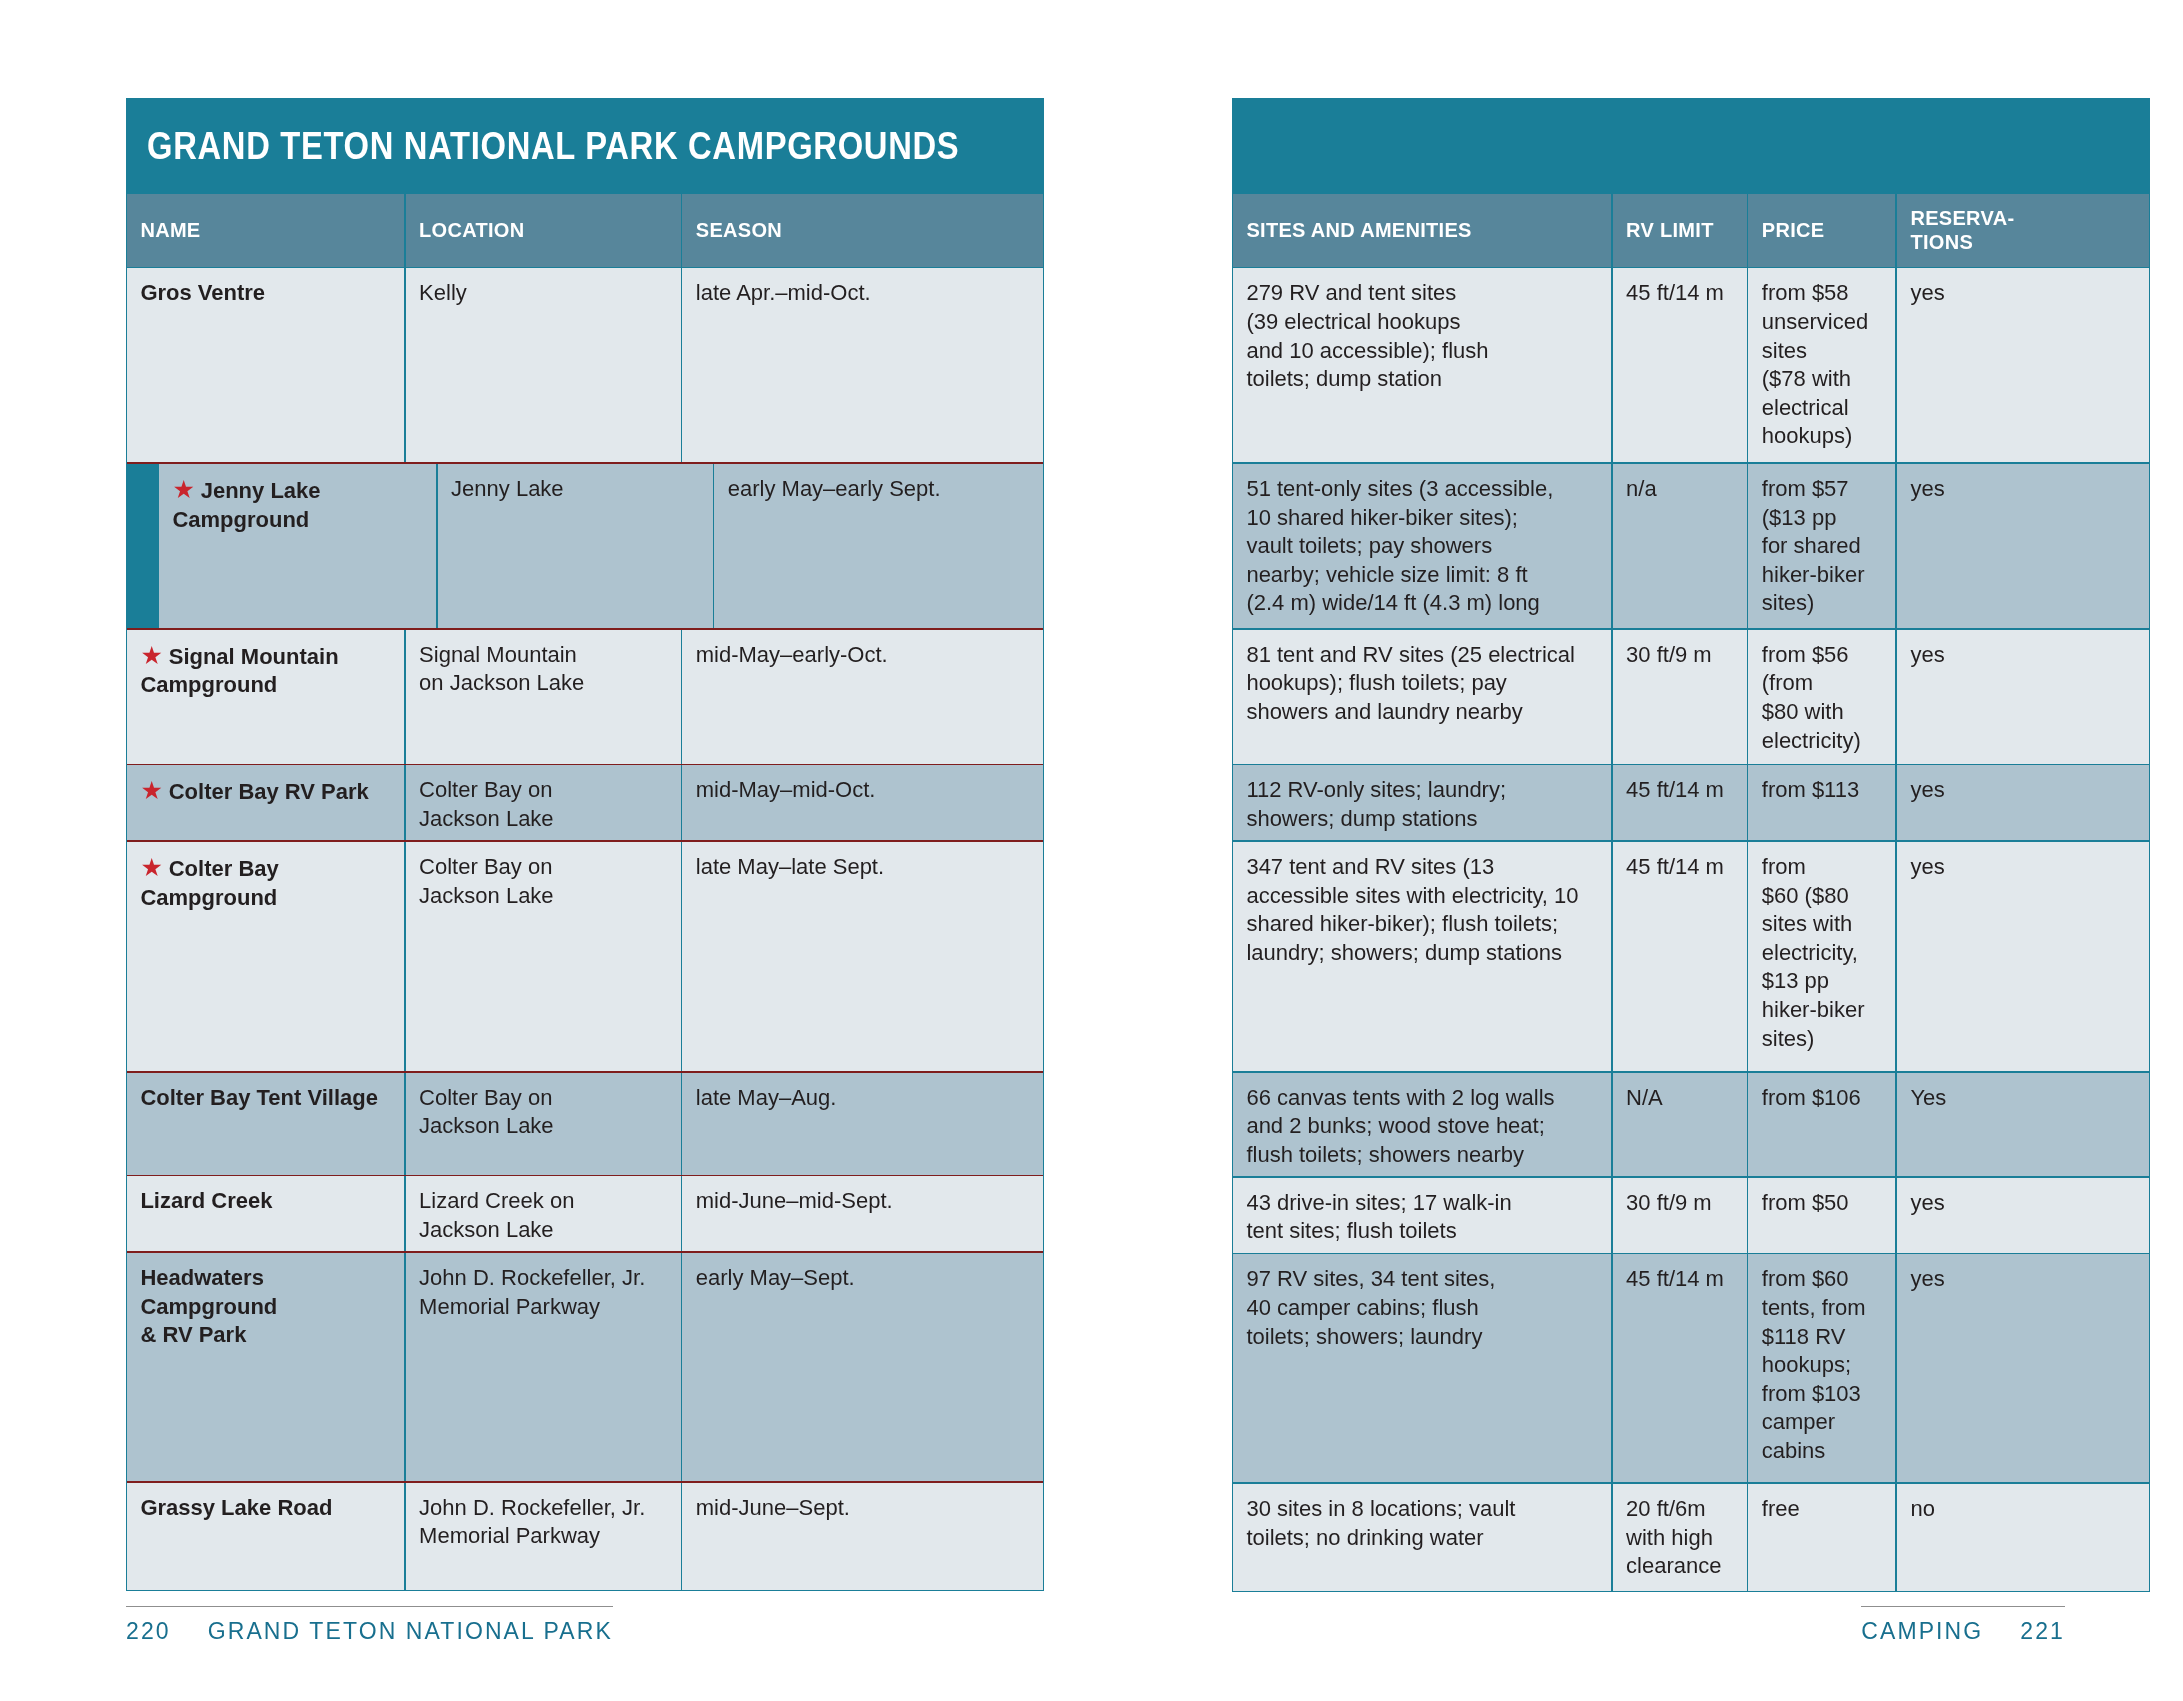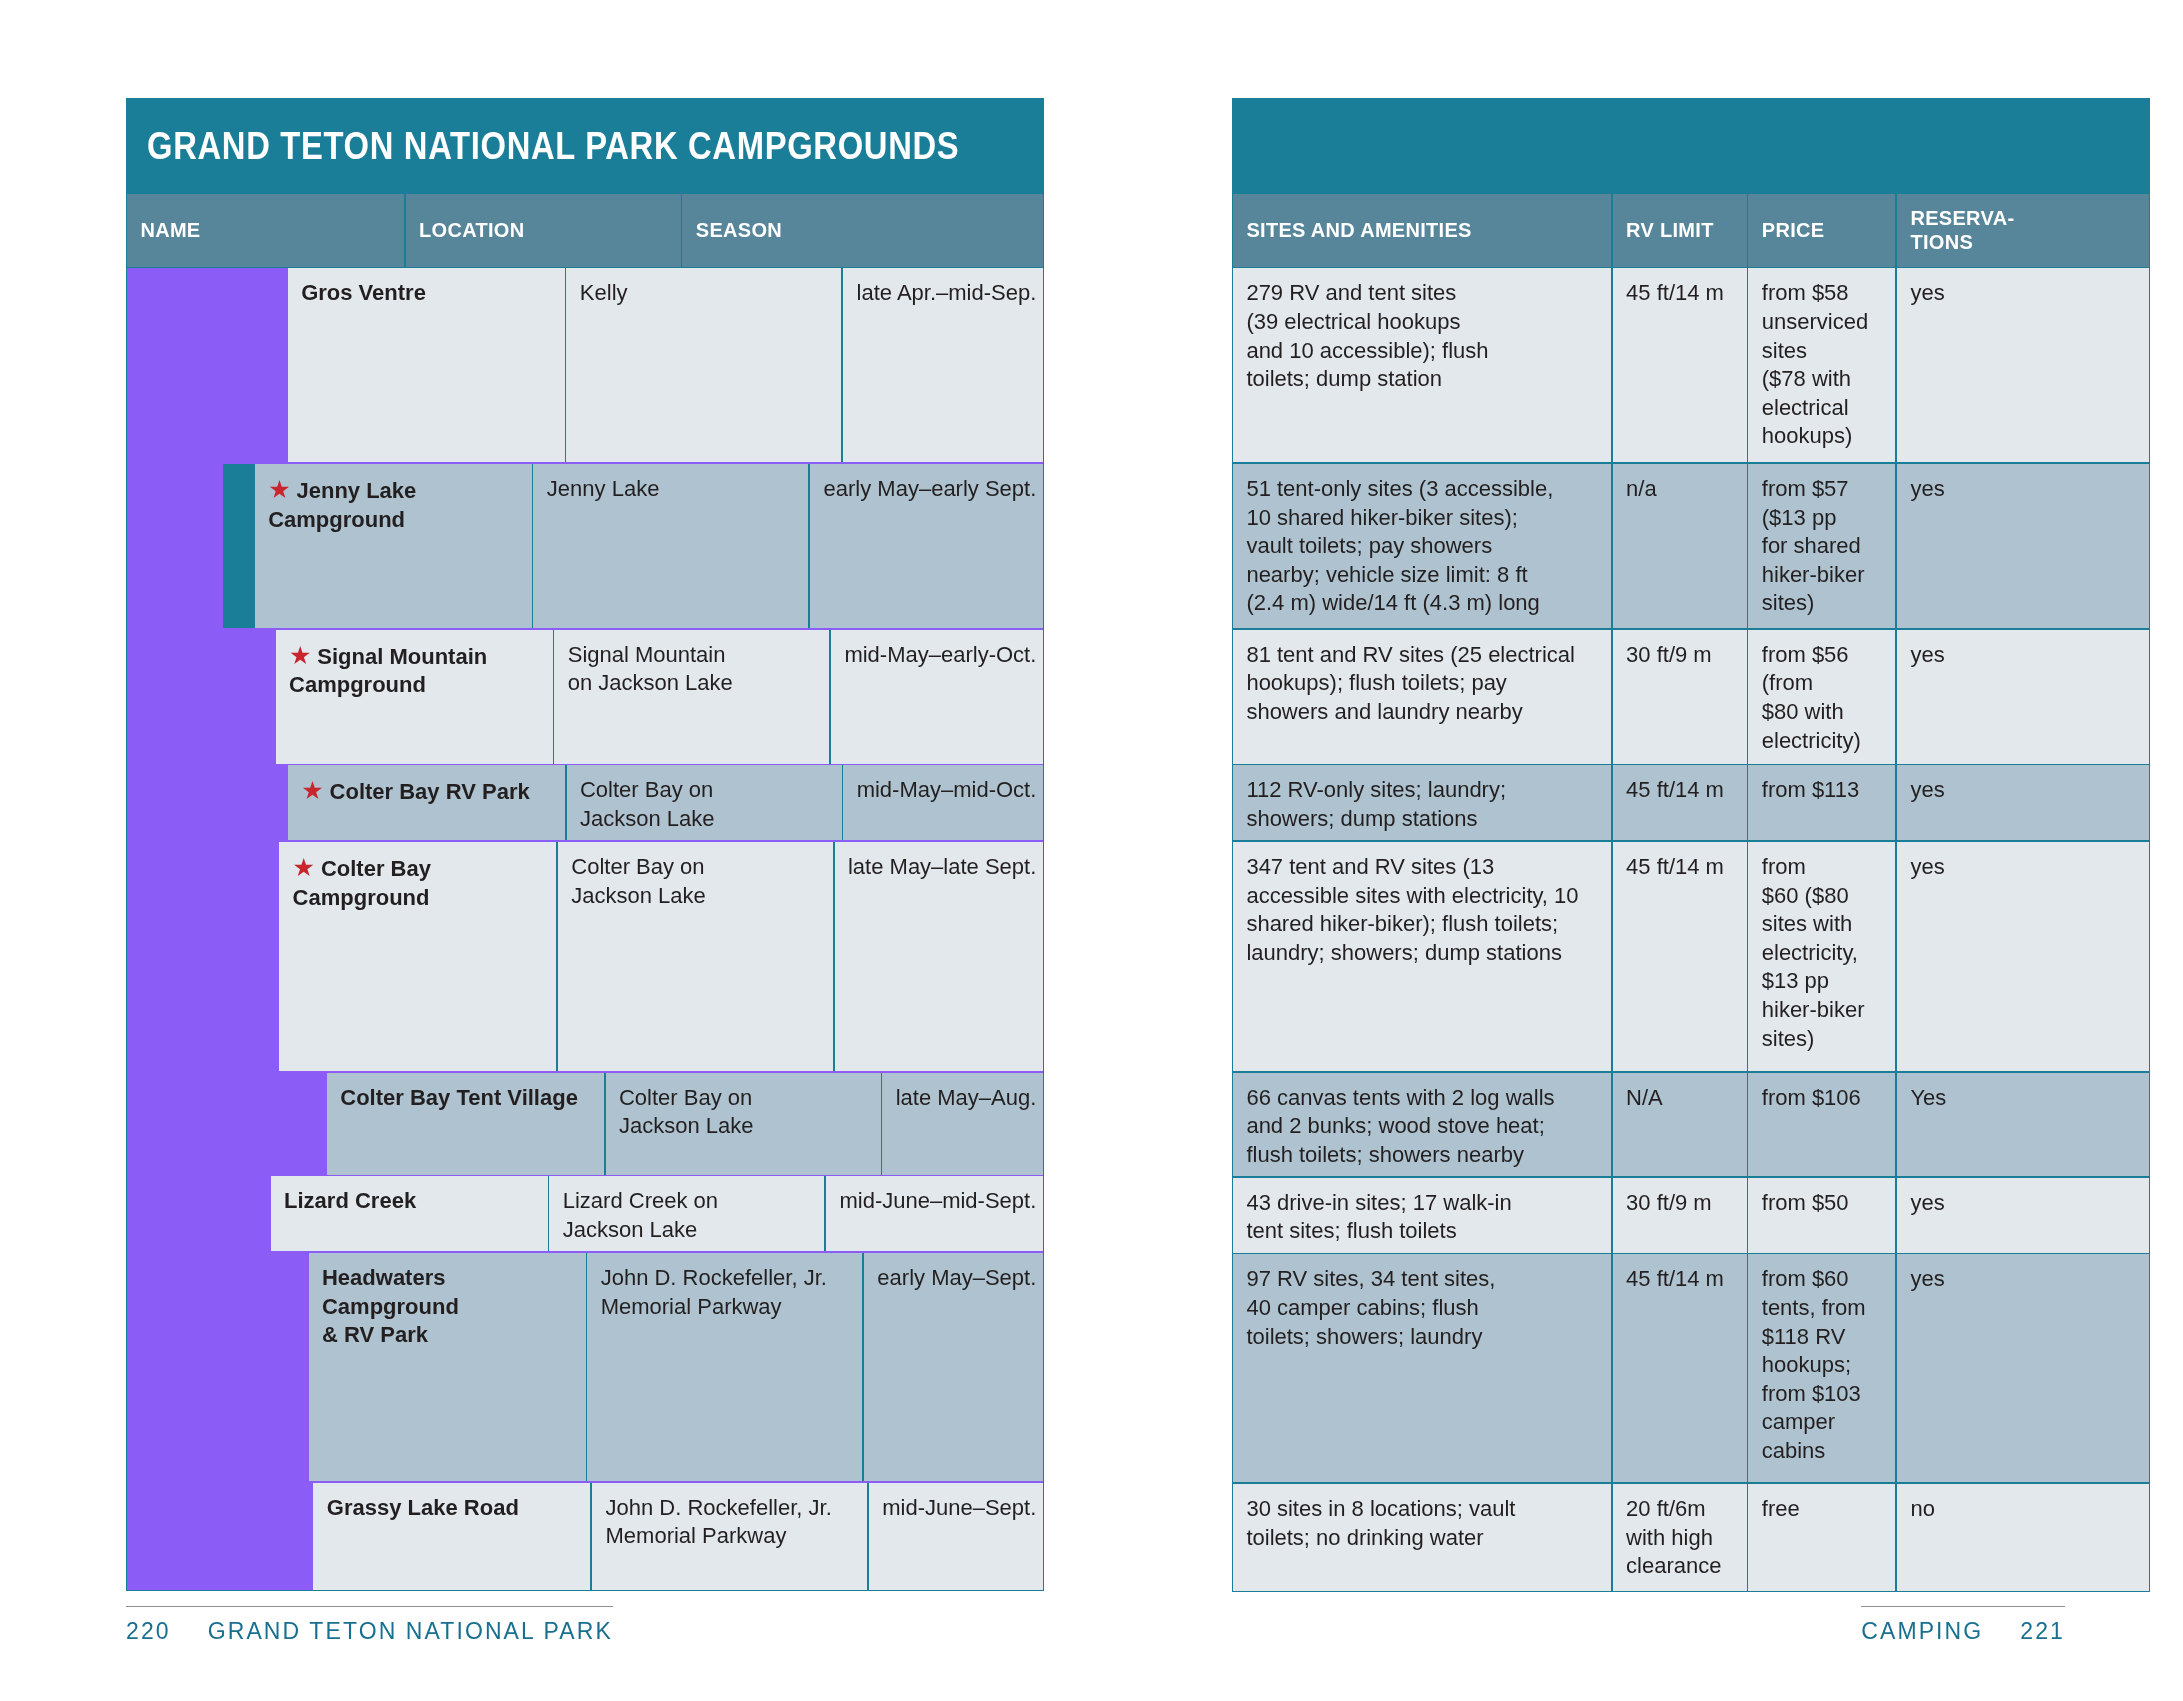--- a/index.html
+++ b/index.html
@@ -57,25 +57,25 @@
 
 <section class="table-page" id="left-table">
   <div class="title-bar">
     <h1>GRAND TETON NATIONAL PARK CAMPGROUNDS</h1>
   </div>
   <div class="grid-row left-cols header-row">
     <div class="cell">NAME</div>
     <div class="cell">LOCATION</div>
     <div class="cell">SEASON</div>
   </div>
-  <div id="left-rows" style="display: flex; flex-direction: column; gap: 1.7px; background: #8b5cf6; align-items: flex-end;">
+  <div id="left-rows" style="display: flex; flex-direction: column; gap: 1.7px; background: #7f1d1d;">
       <div class="grid-row body-row left-cols light" style="min-height: 194px;">
         <div class="cell name-cell"><span>Gros Ventre</span></div>
         <div class="cell"><span>Kelly</span></div>
-        <div class="cell"><span>late Apr.–mid-Sep.</span></div>
+        <div class="cell"><span>late Apr.–mid-Oct.</span></div>
       </div>
       <div class="grid-row body-row left-cols dark" style="min-height: 164px; padding-left: 32px;">
         <div class="cell name-cell"><span class="star">★</span><span>Jenny Lake
 Campground</span></div>
         <div class="cell"><span>Jenny Lake</span></div>
         <div class="cell"><span>early May–early Sept.</span></div>
       </div>
       <div class="grid-row body-row left-cols light" style="min-height: 134px;">
         <div class="cell name-cell"><span class="star">★</span><span>Signal Mountain
 Campground</span></div>

